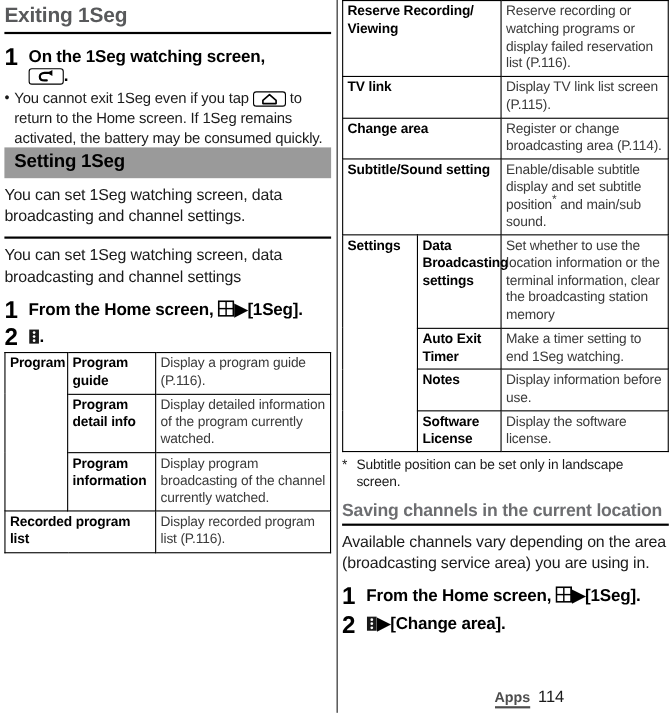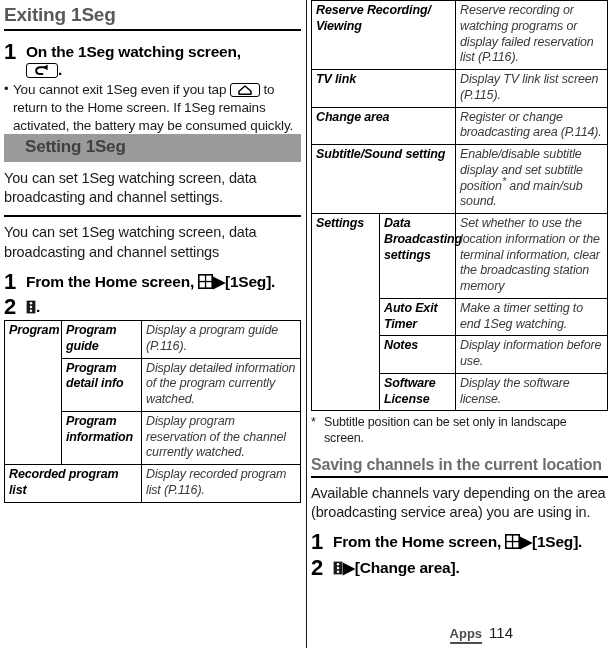--- a/index.html
+++ b/index.html
@@ -48,25 +48,25 @@
     letter-spacing: -0.2px;
     margin: 4px 0 0 0;
     line-height: 1.15;
   }
   .h1-rule {
     border-bottom: 2.5px solid #000;
     margin: 3px 0 9px 0;
   }
   .h2-bar {
     background: #9a9a9a;
-    color: #404040;
+    color: #000000;
     font-size: 17px;
     font-weight: bold;
     letter-spacing: -0.2px;
-    padding: 4px 0 5px 21px;
+    padding: 4px 0 5px 9px;
     margin: 0 0 7px 0;
     line-height: 1.1;
   }
   .h3 {
     font-size: 16px;
     font-weight: bold;
     color: #6d6e71;
     letter-spacing: -0.2px;
     margin: 9px 0 0 0;
     line-height: 1.15;
@@ -153,21 +153,20 @@
     width: 100%;
     table-layout: fixed;
   }
   table.opt td {
     border: 1px solid #000;
     padding: 2px 4px 3px 4px;
     vertical-align: top;
     font-size: 12.5px;
     line-height: 1.26;
     letter-spacing: -0.15px;
-    font-style: italic;
   }
   td.k { font-weight: bold; color: #000; }
   td.d { color: #3a3a3a; }
 
   
   .footnote {
     display: flex;
     align-items: flex-start;
     font-size: 12.5px;
     line-height: 1.25;
@@ -287,21 +286,21 @@
           <td class="k" rowspan="3">Program</td>
           <td class="k">Program guide</td>
           <td class="d">Display a program guide (P.116).</td>
         </tr>
         <tr>
           <td class="k">Program detail info</td>
           <td class="d">Display detailed information of the program currently watched.</td>
         </tr>
         <tr>
           <td class="k">Program information</td>
-          <td class="d">Display program reservation of the channel currently watched.</td>
+          <td class="d">Display program broadcasting of the channel currently watched.</td>
         </tr>
         <tr>
           <td class="k" colspan="2">Recorded program list</td>
           <td class="d">Display recorded program list (P.116).</td>
         </tr>
       </tbody>
     </table>
 
   </div>
 

